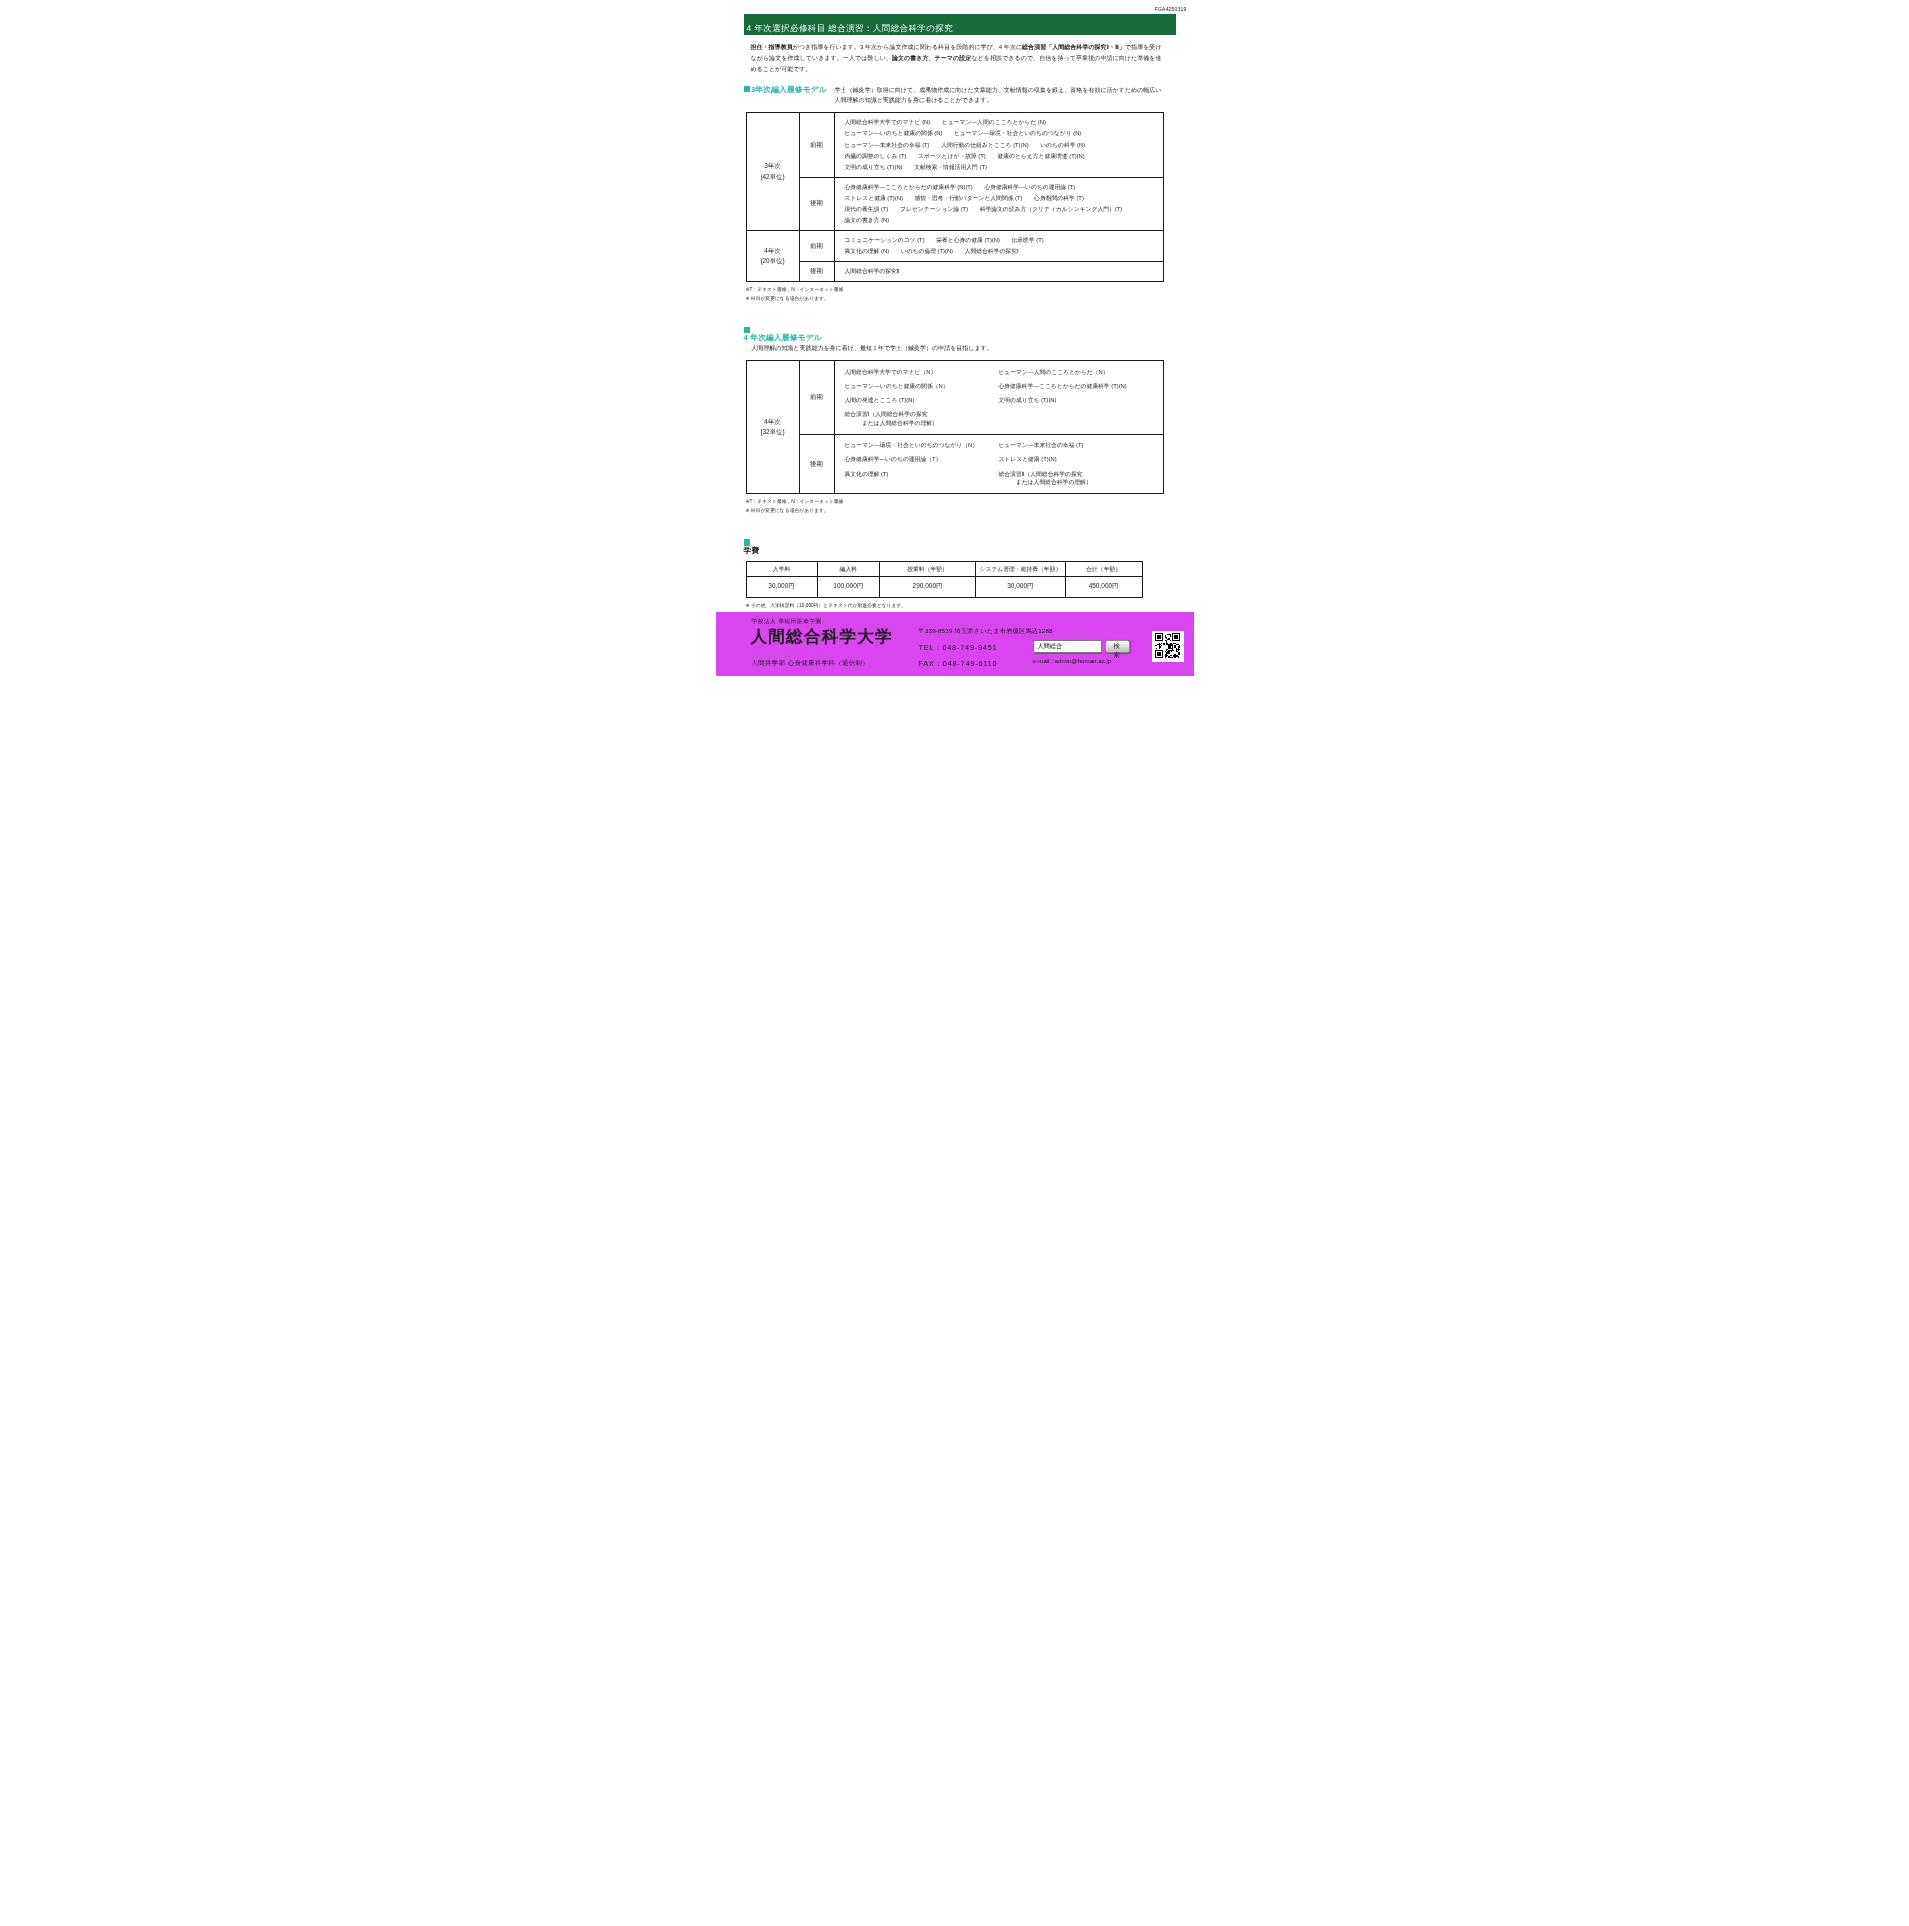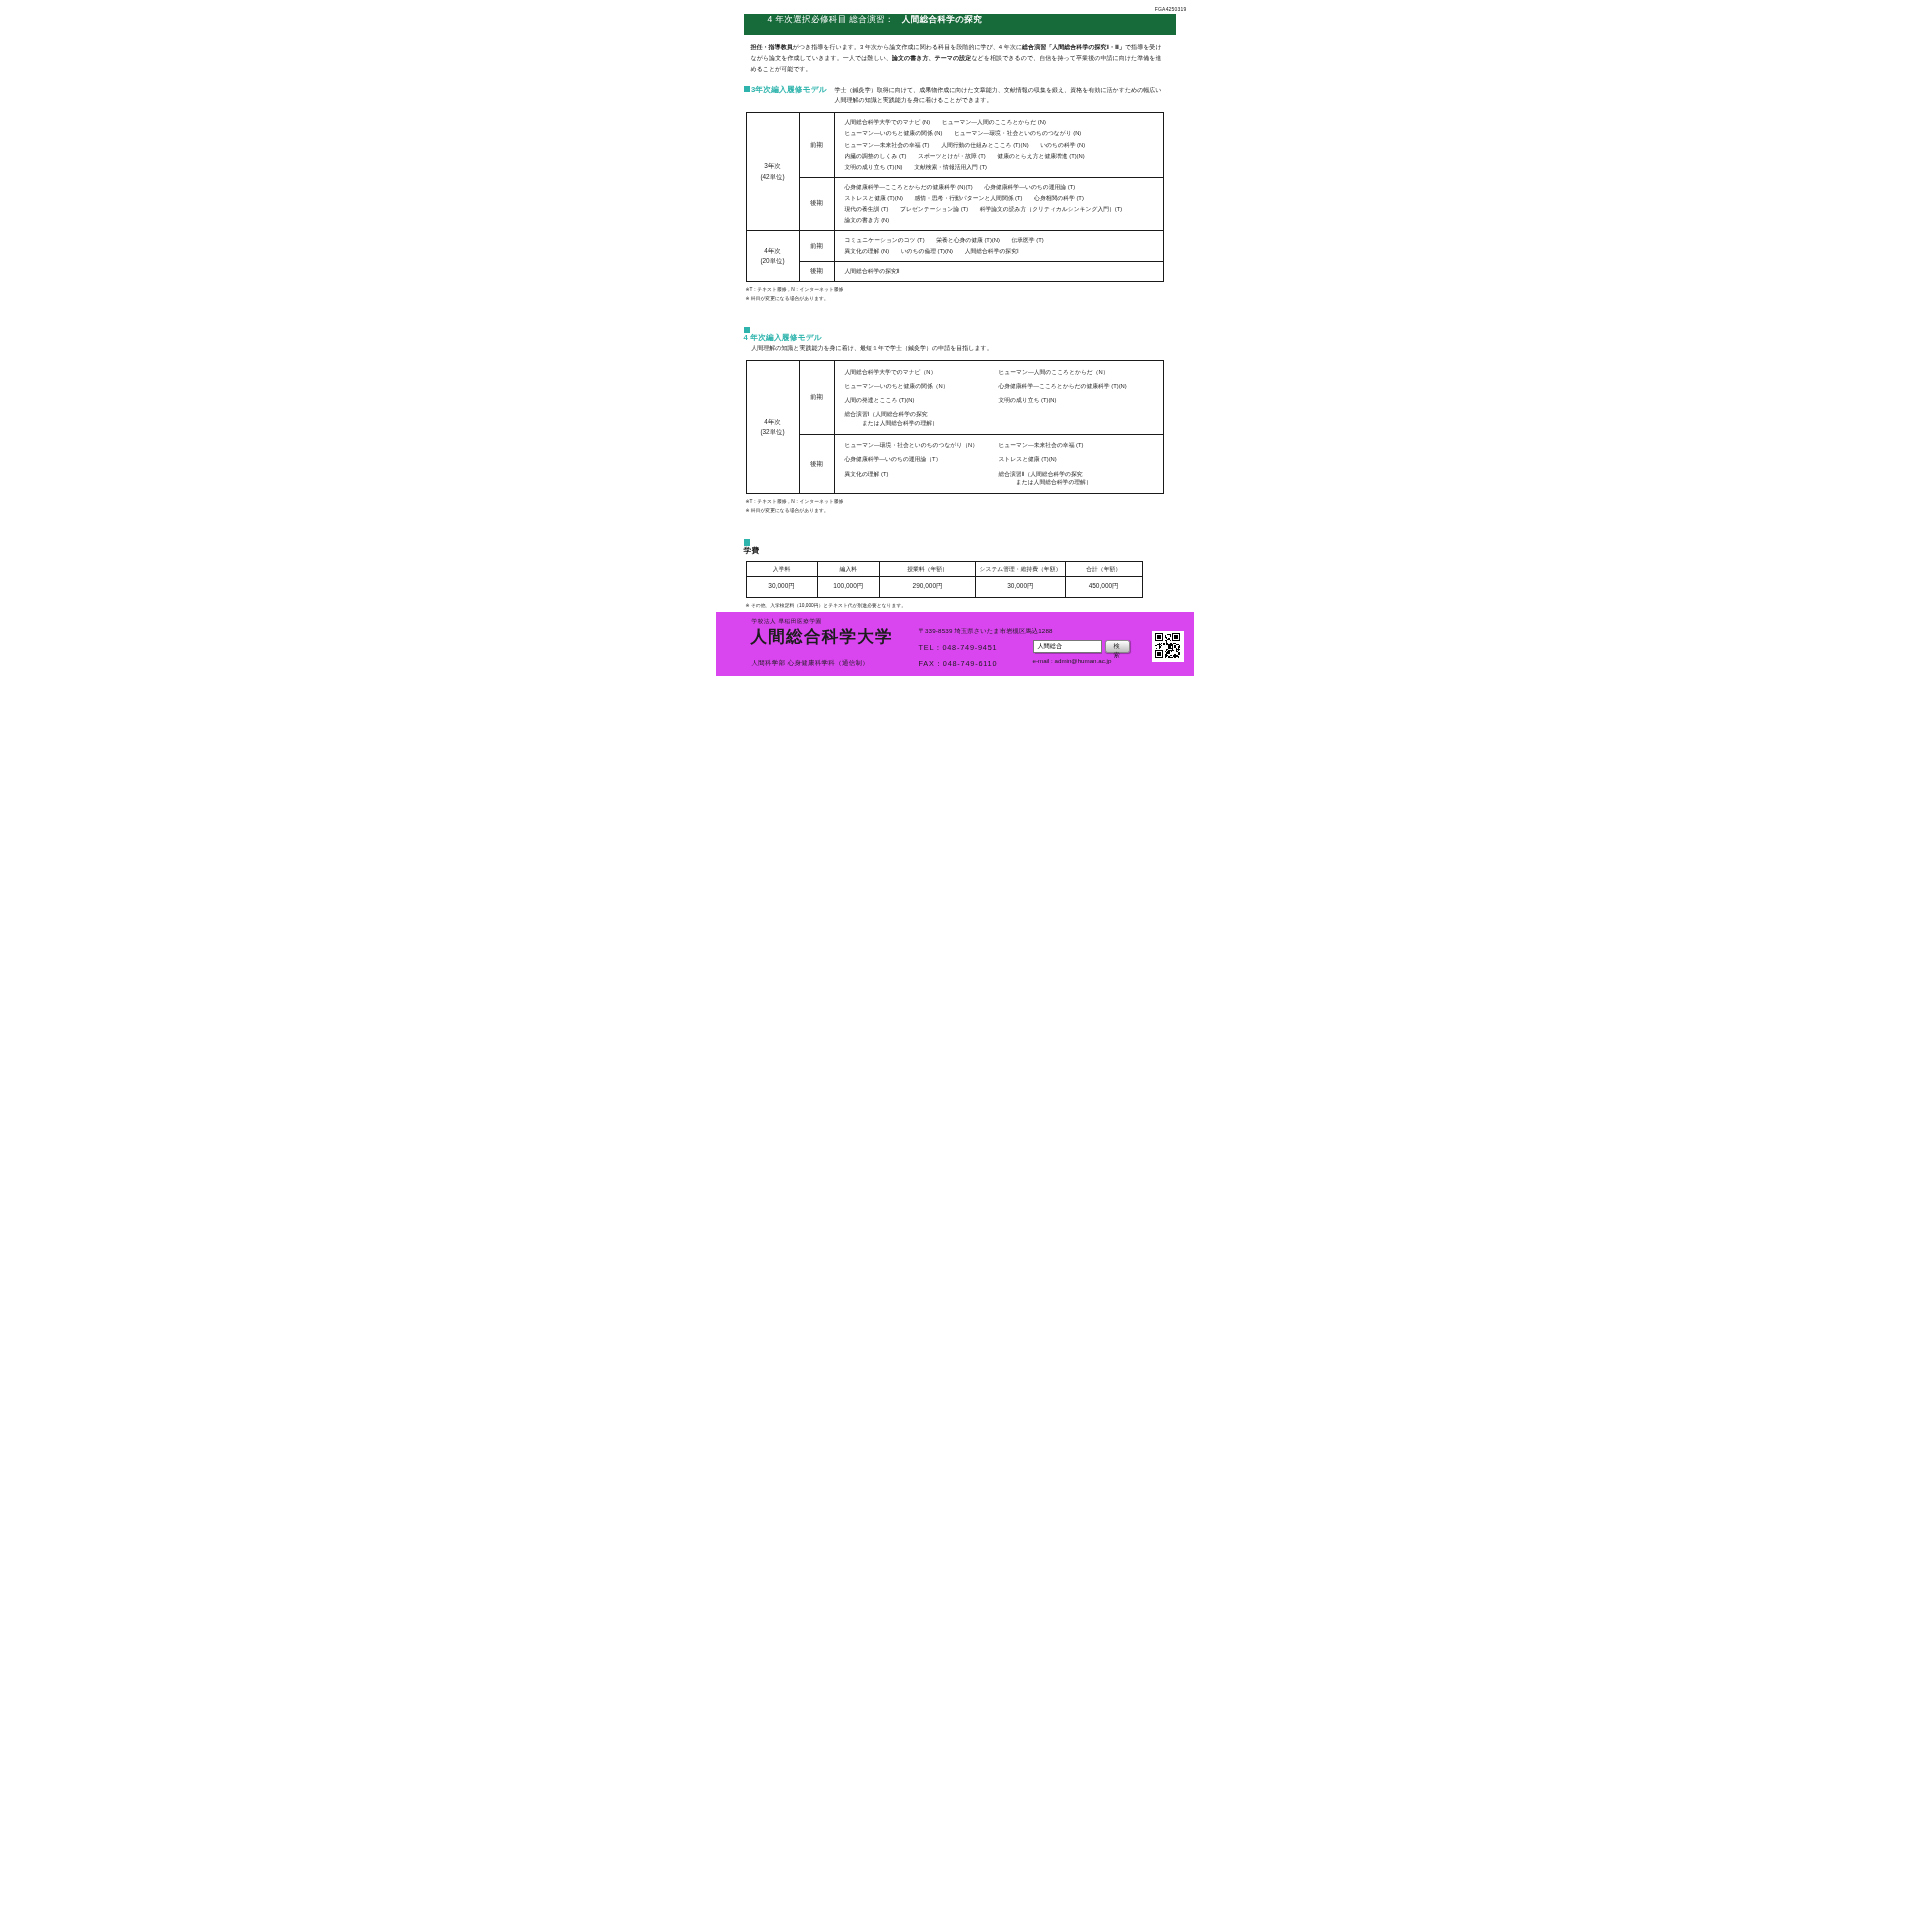--- a/index.html
+++ b/index.html
@@ -2,23 +2,23 @@
 <html lang="ja" style="font-size:6.2px"><head>
 <meta charset="utf-8">
 <style>
   html,body{margin:0;padding:0;background:#ffffff;}
   body{font-family:"Liberation Sans","DejaVu Sans",sans-serif;color:#1c1c1c;}
   .page{position:relative;width:478px;height:676px;margin:0 auto;background:#fff;overflow:hidden;}
 
   .page-code{position:absolute;top:5.8px;right:7px;font-size:5px;letter-spacing:0.2px;color:#222;}
 
   .title-bar{margin:14.3px 18px 0 28px;height:20.4px;background:#176a3a;color:#fff;
-    display:flex;align-items:flex-start;padding-left:24px;box-sizing:border-box;
+    display:flex;align-items:flex-end;padding-left:3px;box-sizing:border-box;
     font-size:8.5px;letter-spacing:0.4px;}
-  .title-bar .em{font-weight:bold;margin-left:8px;}
+  .title-bar .em{font-weight:normal;}
 
   .intro{margin:7px 32px 0 35px;font-size:6px;line-height:1.83;text-align:justify;}
   .intro b{font-weight:bold;}
 
   .section-head{display:flex;align-items:flex-start;margin:10px 32px 0 28px;}
   .section-head.m2{margin-top:22.3px;flex-direction:column;}
   .sq{flex:0 0 auto;width:6.2px;height:6.5px;background:#2fb4ad;margin:1.2px 1.2px 0 0;}
   .sec-title{font-size:7.7px;font-weight:bold;letter-spacing:0.2px;white-space:nowrap;}
   .sec-title.teal{color:#2fb4ad;}
   .sec-title.dark{color:#1c1c1c;font-family:Liberation Mono, monospace;}

